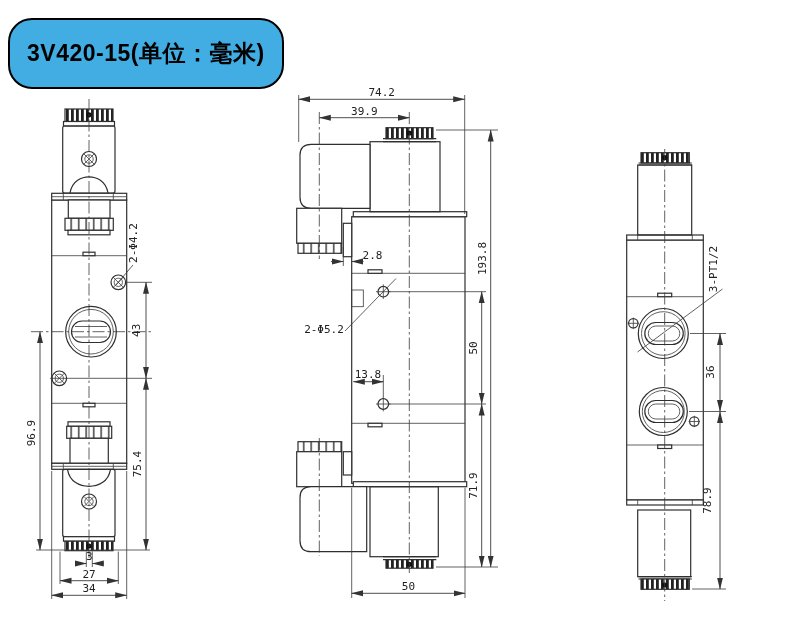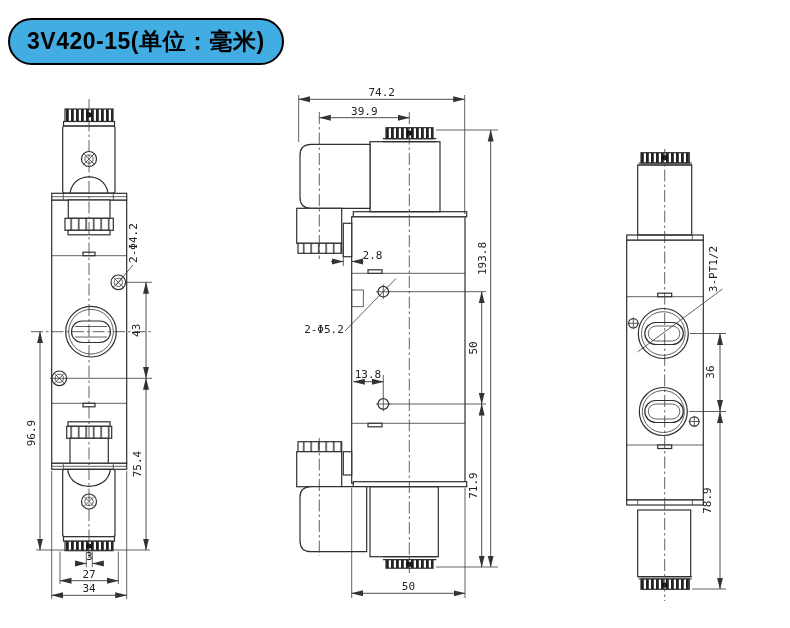--- a/index.html
+++ b/index.html
@@ -1,19 +1,19 @@
 <!DOCTYPE html>
 <html><head>
 <meta charset="utf-8">
 <style>
   html,body { margin:0; padding:0; background:#ffffff; }
   .canvas { position:relative; width:790px; height:628px; background:#fff; overflow:hidden;
             font-family:"Liberation Sans", sans-serif; }
   .badge { position:absolute; left:8px; top:18px; background:#41ade2; border:2.5px solid #000;
-           border-radius:24px; padding:6px 17px; font-size:23px; font-weight:bold; color:#000;
+           border-radius:24px; padding:18px 17px; font-size:23px; font-weight:bold; color:#000;
            letter-spacing:0.5px; white-space:nowrap; }
   svg { position:absolute; left:0; top:0; }
   .g  { stroke:#2f2f2f; stroke-width:1.2; fill:none; }
   .gf { stroke:#2f2f2f; stroke-width:1.2; fill:#ffffff; }
   .t  { stroke:#3a3a3a; stroke-width:0.8; fill:none; }
   .cl { stroke:#3a3a3a; stroke-width:0.8; fill:none; stroke-dasharray:12 3 2.5 3; }
   .dm { stroke:#3a3a3a; stroke-width:0.9; fill:none; }
   text.d { font-family:"DejaVu Sans Mono", monospace; font-size:11px; fill:#222; }
 </style>
 </head>

